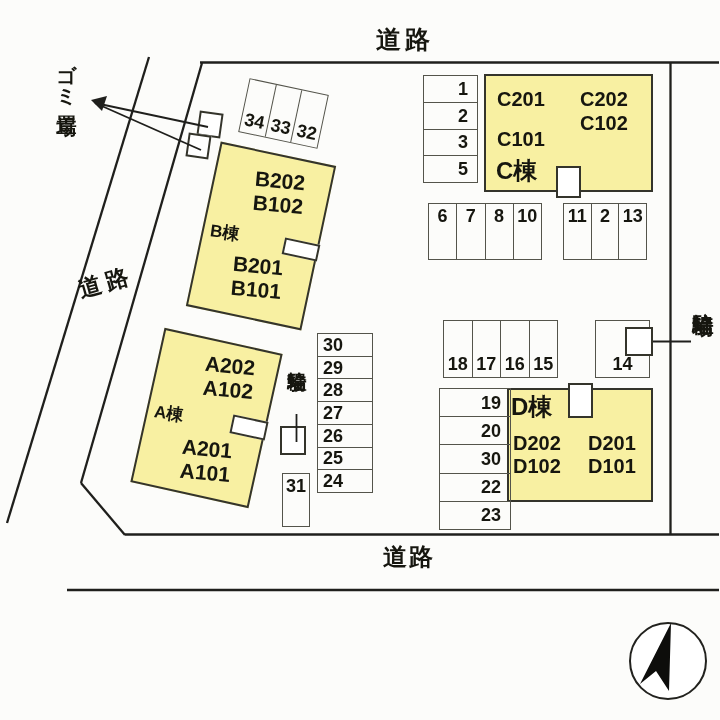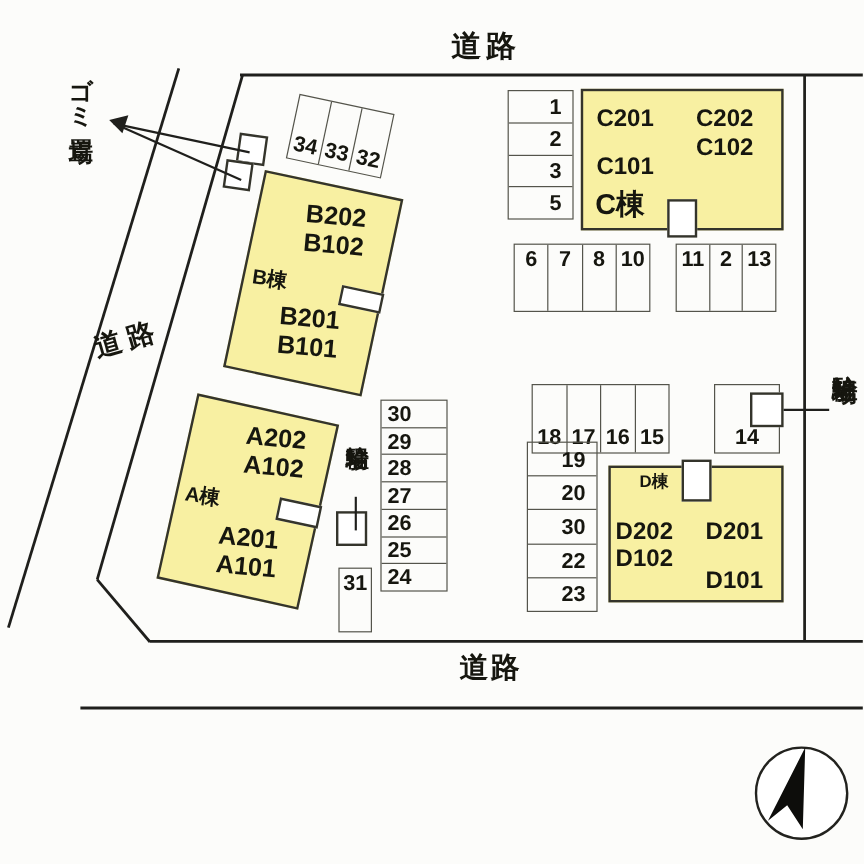--- a/index.html
+++ b/index.html
@@ -136,21 +136,21 @@
       <div class="cell">
         <span>17</span>
       </div>
       <div class="cell">
         <span>16</span>
       </div>
       <div class="cell">
         <span>15</span>
       </div>
     </div>
-  <div class="pgroup col n-right" style="left:439px;top:368px;width:59px;height:142px;">
+  <div class="pgroup col n-right" style="left:439px;top:388px;width:72px;height:142px;">
       <div class="cell">
         <span>19</span>
       </div>
       <div class="cell">
         <span>20</span>
       </div>
       <div class="cell">
         <span>30</span>
       </div>
       <div class="cell">
@@ -204,21 +204,21 @@
   <div class="lbl" style="left:78px;top:270px;font-size:23px;letter-spacing:5px;transform:rotate(-16deg);">道路</div>
   <div class="lbl" style="left:379px;top:544px;width:60px;font-size:24px;letter-spacing:2px;text-align:center;">道路</div>
 
   <div class="lbl vt" style="left:56px;top:50px;font-size:20px;letter-spacing:2px;">ゴミ置場</div>
   <div class="lbl vt" style="left:286px;top:356px;font-size:19px;letter-spacing:1px;">駐輪場</div>
   <div class="lbl vt" style="left:692px;top:295px;font-size:21px;letter-spacing:2px;">駐輪場</div>
 
   <div class="lbl" style="left:154px;top:405px;font-size:17px;transform:rotate(8deg);">A棟</div>
   <div class="lbl" style="left:210px;top:224px;font-size:17px;transform:rotate(8deg);">B棟</div>
   <div class="lbl" style="left:496px;top:158px;font-size:24px;text-align:right;">C棟</div>
-  <div class="lbl" style="left:533px;top:394px;font-size:14px;">D棟</div>
+  <div class="lbl" style="left:511px;top:394px;font-size:24px;">D棟</div>
 
   <div class="lbl units" style="left:197px;top:354px;width:64px;transform:rotate(5deg);">
     <span style="display:block">A202</span>
     <span style="display:block">A102</span>
   </div>
   <div class="lbl units" style="left:175px;top:437px;width:62px;transform:rotate(5deg);">
     <span style="display:block">A201</span>
     <span style="display:block">A101</span>
   </div>
   <div class="lbl units" style="left:248px;top:169px;width:62px;transform:rotate(5deg);">
@@ -231,21 +231,21 @@
   </div>
 
   <div class="lbl unit4" style="left:497px;top:88px;">C201</div>
   <div class="lbl unit4" style="left:580px;top:88px;">C202</div>
   <div class="lbl unit4" style="left:497px;top:112px;margin-top:16px;">C101</div>
   <div class="lbl unit4" style="left:580px;top:112px;">C102</div>
 
   <div class="lbl unit4" style="left:513px;top:432px;text-align:center;">D202</div>
   <div class="lbl unit4" style="left:588px;top:432px;">D201</div>
   <div class="lbl unit4" style="left:513px;top:455px;">D102</div>
-  <div class="lbl unit4" style="left:588px;top:473px;">D101</div>
+  <div class="lbl unit4" style="left:588px;top:455px;">D101</div>
 
   <svg class="layer overlay" width="720" height="720" viewBox="0 0 720 720">
     <g stroke="#1F1F1C" stroke-width="1.8" fill="none">
       <line x1="95" y1="103" x2="208" y2="127"></line>
       <line x1="95" y1="103" x2="201" y2="150"></line>
       <line x1="653" y1="341.5" x2="691" y2="341.5"></line>
       <line x1="296.5" y1="414" x2="296.5" y2="442"></line>
     </g>
     <polygon points="91,100 107,96 102,111" fill="#1F1F1C"></polygon>
   </svg>

